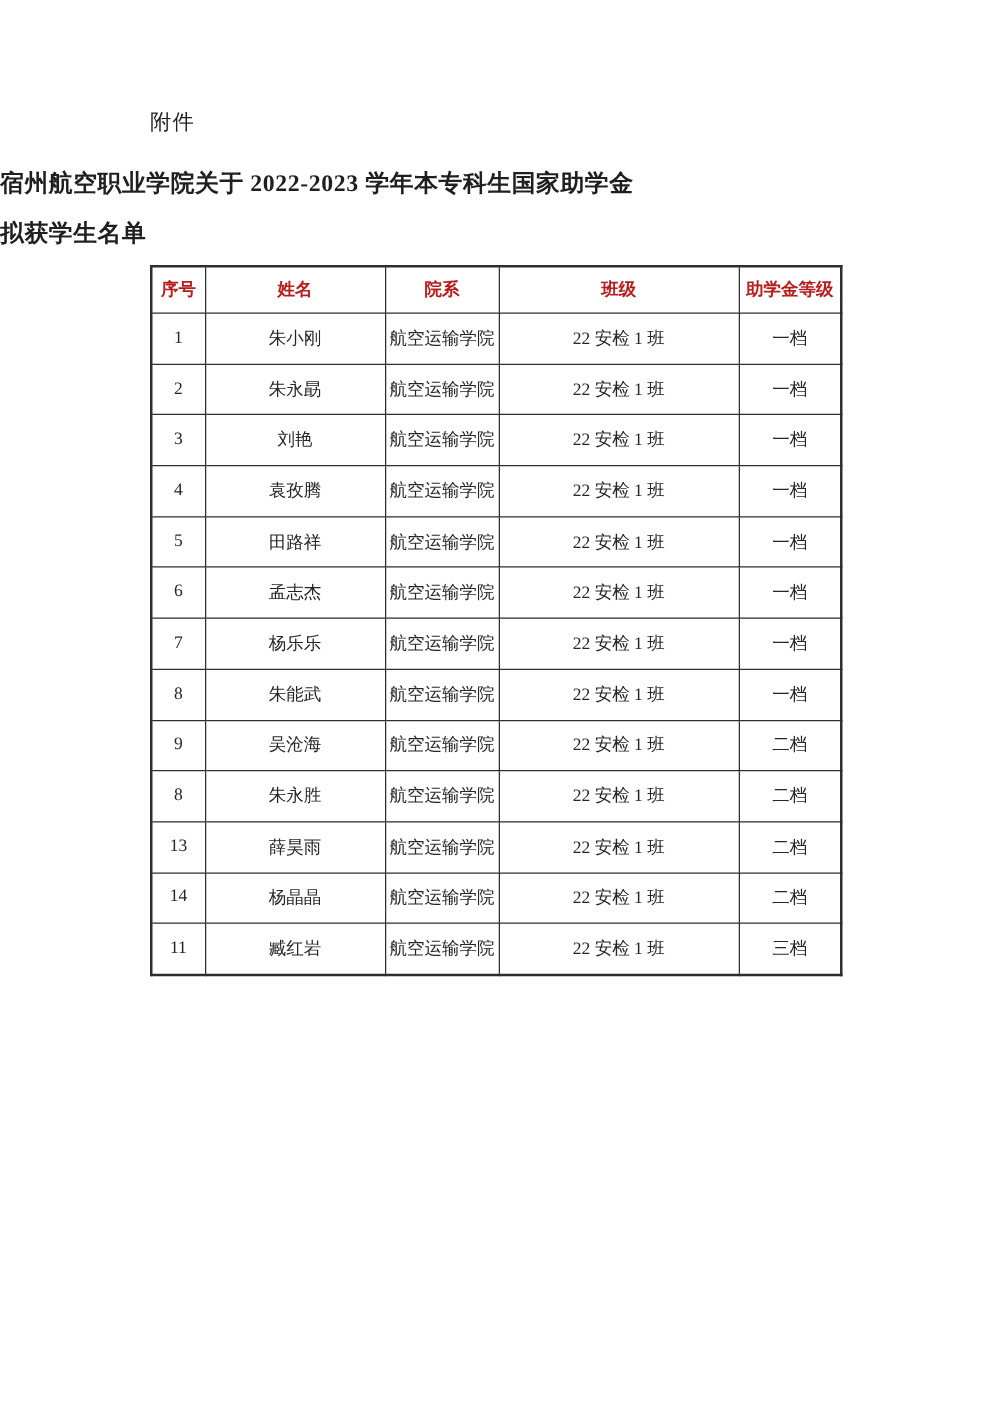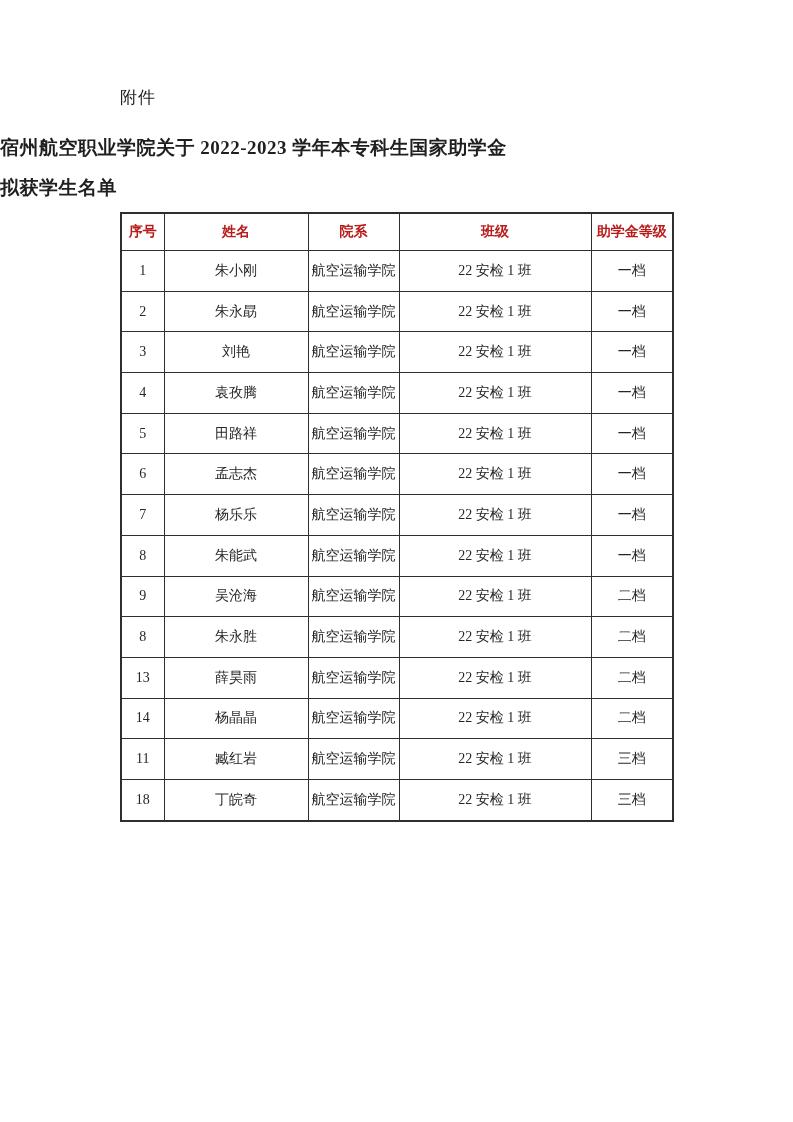--- a/index.html
+++ b/index.html
@@ -200,24 +200,17 @@
     <tr>
       <td>11</td>
       <td>臧红岩</td>
       <td>航空运输学院</td>
       <td>22 安检 1 班</td>
       <td>三档</td>
     </tr>
 
 
 
-    <tr>
-      <td>18</td>
-      <td>丁皖奇</td>
-      <td>航空运输学院</td>
-      <td>22 安检 1 班</td>
-      <td>三档</td>
-    </tr>
 
   </tbody>
   </table>
 
 </div>
 
 </body></html>

